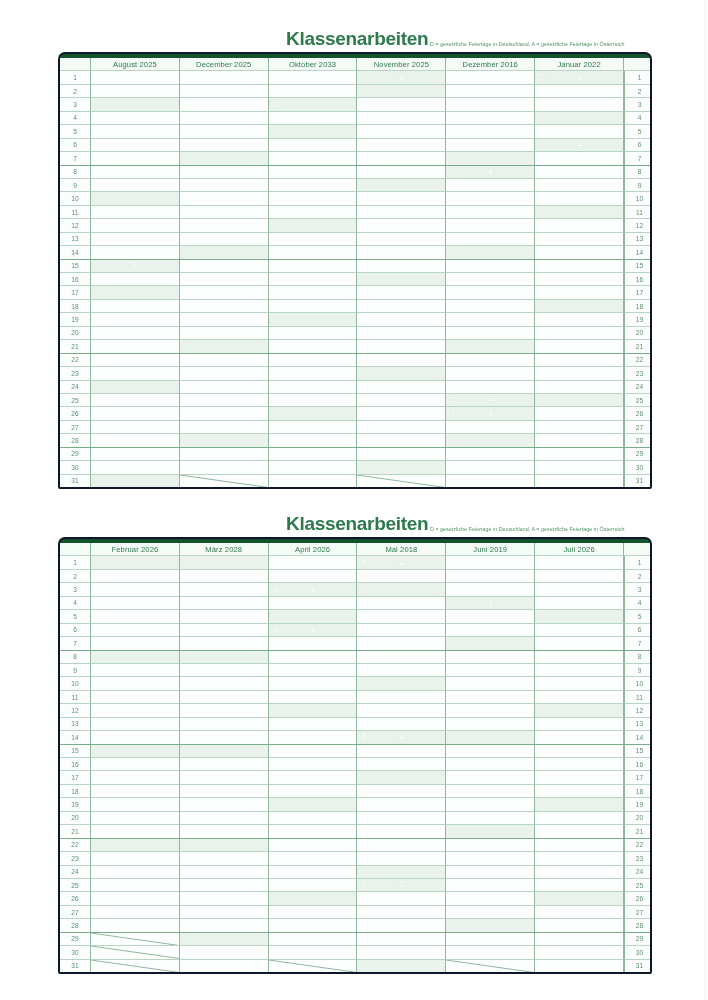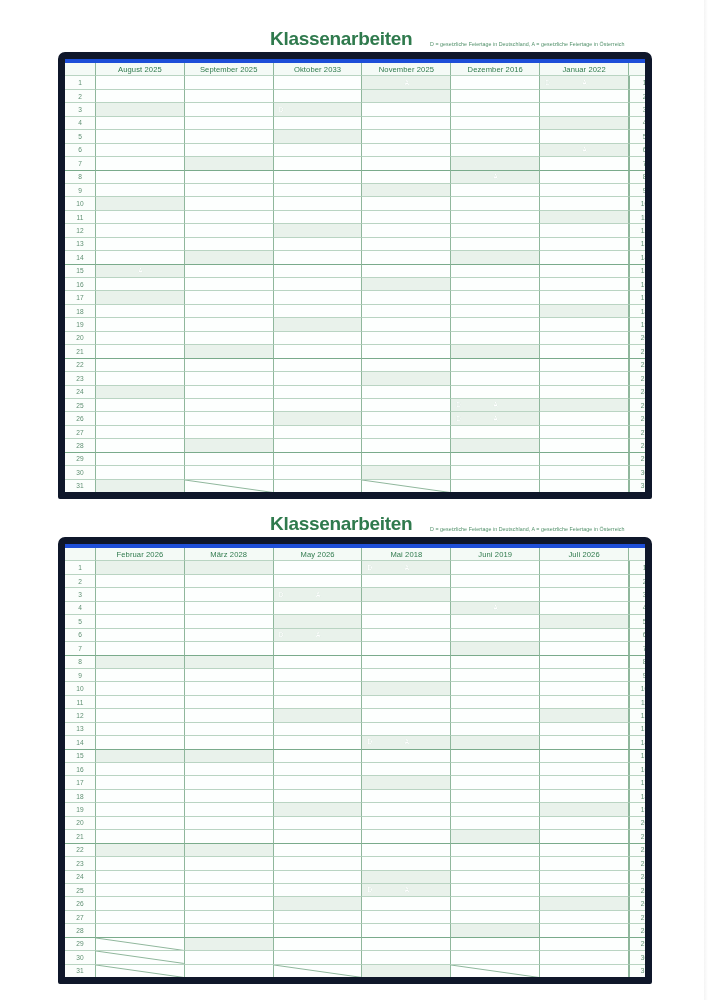--- a/index.html
+++ b/index.html
@@ -34,21 +34,21 @@
 
   .head{
     position:relative;
     height:30px;
     display:flex;
     align-items:flex-end;
     justify-content:flex-start;
   }
   .title{
     position:absolute;
-    left:212px;
+    left:228px;
     bottom:2px;
     font-size:19px;
     font-weight:bold;
     color:#2f7a4d;
     letter-spacing:-0.3px;
     white-space:nowrap;
   }
   .legend{
     position:absolute;
     left:372px;
@@ -71,24 +71,24 @@
     margin:0;
     border-right:1px solid #8fb79c;
     border-bottom:1px solid #b9d4c2;
     height:12.45px;
     font-weight:normal;
   }
   table.cal tr > td:last-child, table.cal tr > th:last-child{
     border-right:none;
   }
   .wrap{
-    border:7px solid #0f172a;
+    border:2px solid #0f172a;
     border-radius:7px 7px 2px 2px;
     overflow:hidden;
-    background:#1d4ed8;
+    background:#14532d;
   }
   th.mon{
     background:#f4faf6;
     color:#2f7a4d;
     font-size:7.6px;
     font-weight:bold;
     text-align:center;
     height:14px;
     border-bottom:1px solid #7aab8b;
     letter-spacing:0.1px;
@@ -157,21 +157,21 @@
     <div class="head">
       <div class="title">Klassenarbeiten</div>
       <div class="legend">D = gesetzliche Feiertage in Deutschland, A = gesetzliche Feiertage in Österreich</div>
     </div>
     <div class="wrap">
       <table class="cal" id="tbl-0">
           <thead>
             <tr>
               <th class="corner" style="width: 30px;"></th>
               <th class="mon">August 2025</th>
-              <th class="mon">September 2025</th>
+              <th class="mon">December 2025</th>
               <th class="mon">Oktober 2033</th>
               <th class="mon">November 2025</th>
               <th class="mon">Dezember 2016</th>
               <th class="mon">Januar 2022</th>
               <th class="corner" style="width: 30px;"></th>
             </tr>
           </thead>
           <tbody>
             <tr>
               <td class="num">1</td>
@@ -520,21 +520,21 @@
       <div class="title">Klassenarbeiten</div>
       <div class="legend">D = gesetzliche Feiertage in Deutschland, A = gesetzliche Feiertage in Österreich</div>
     </div>
     <div class="wrap">
       <table class="cal" id="tbl-1">
           <thead>
             <tr>
               <th class="corner" style="width: 30px;"></th>
               <th class="mon">Februar 2026</th>
               <th class="mon">März 2028</th>
-              <th class="mon">May 2026</th>
+              <th class="mon">April 2026</th>
               <th class="mon">Mai 2018</th>
               <th class="mon">Juni 2019</th>
               <th class="mon">Juli 2026</th>
               <th class="corner" style="width: 30px;"></th>
             </tr>
           </thead>
           <tbody>
             <tr>
               <td class="num">1</td>
               <td class="cell sh"></td>

